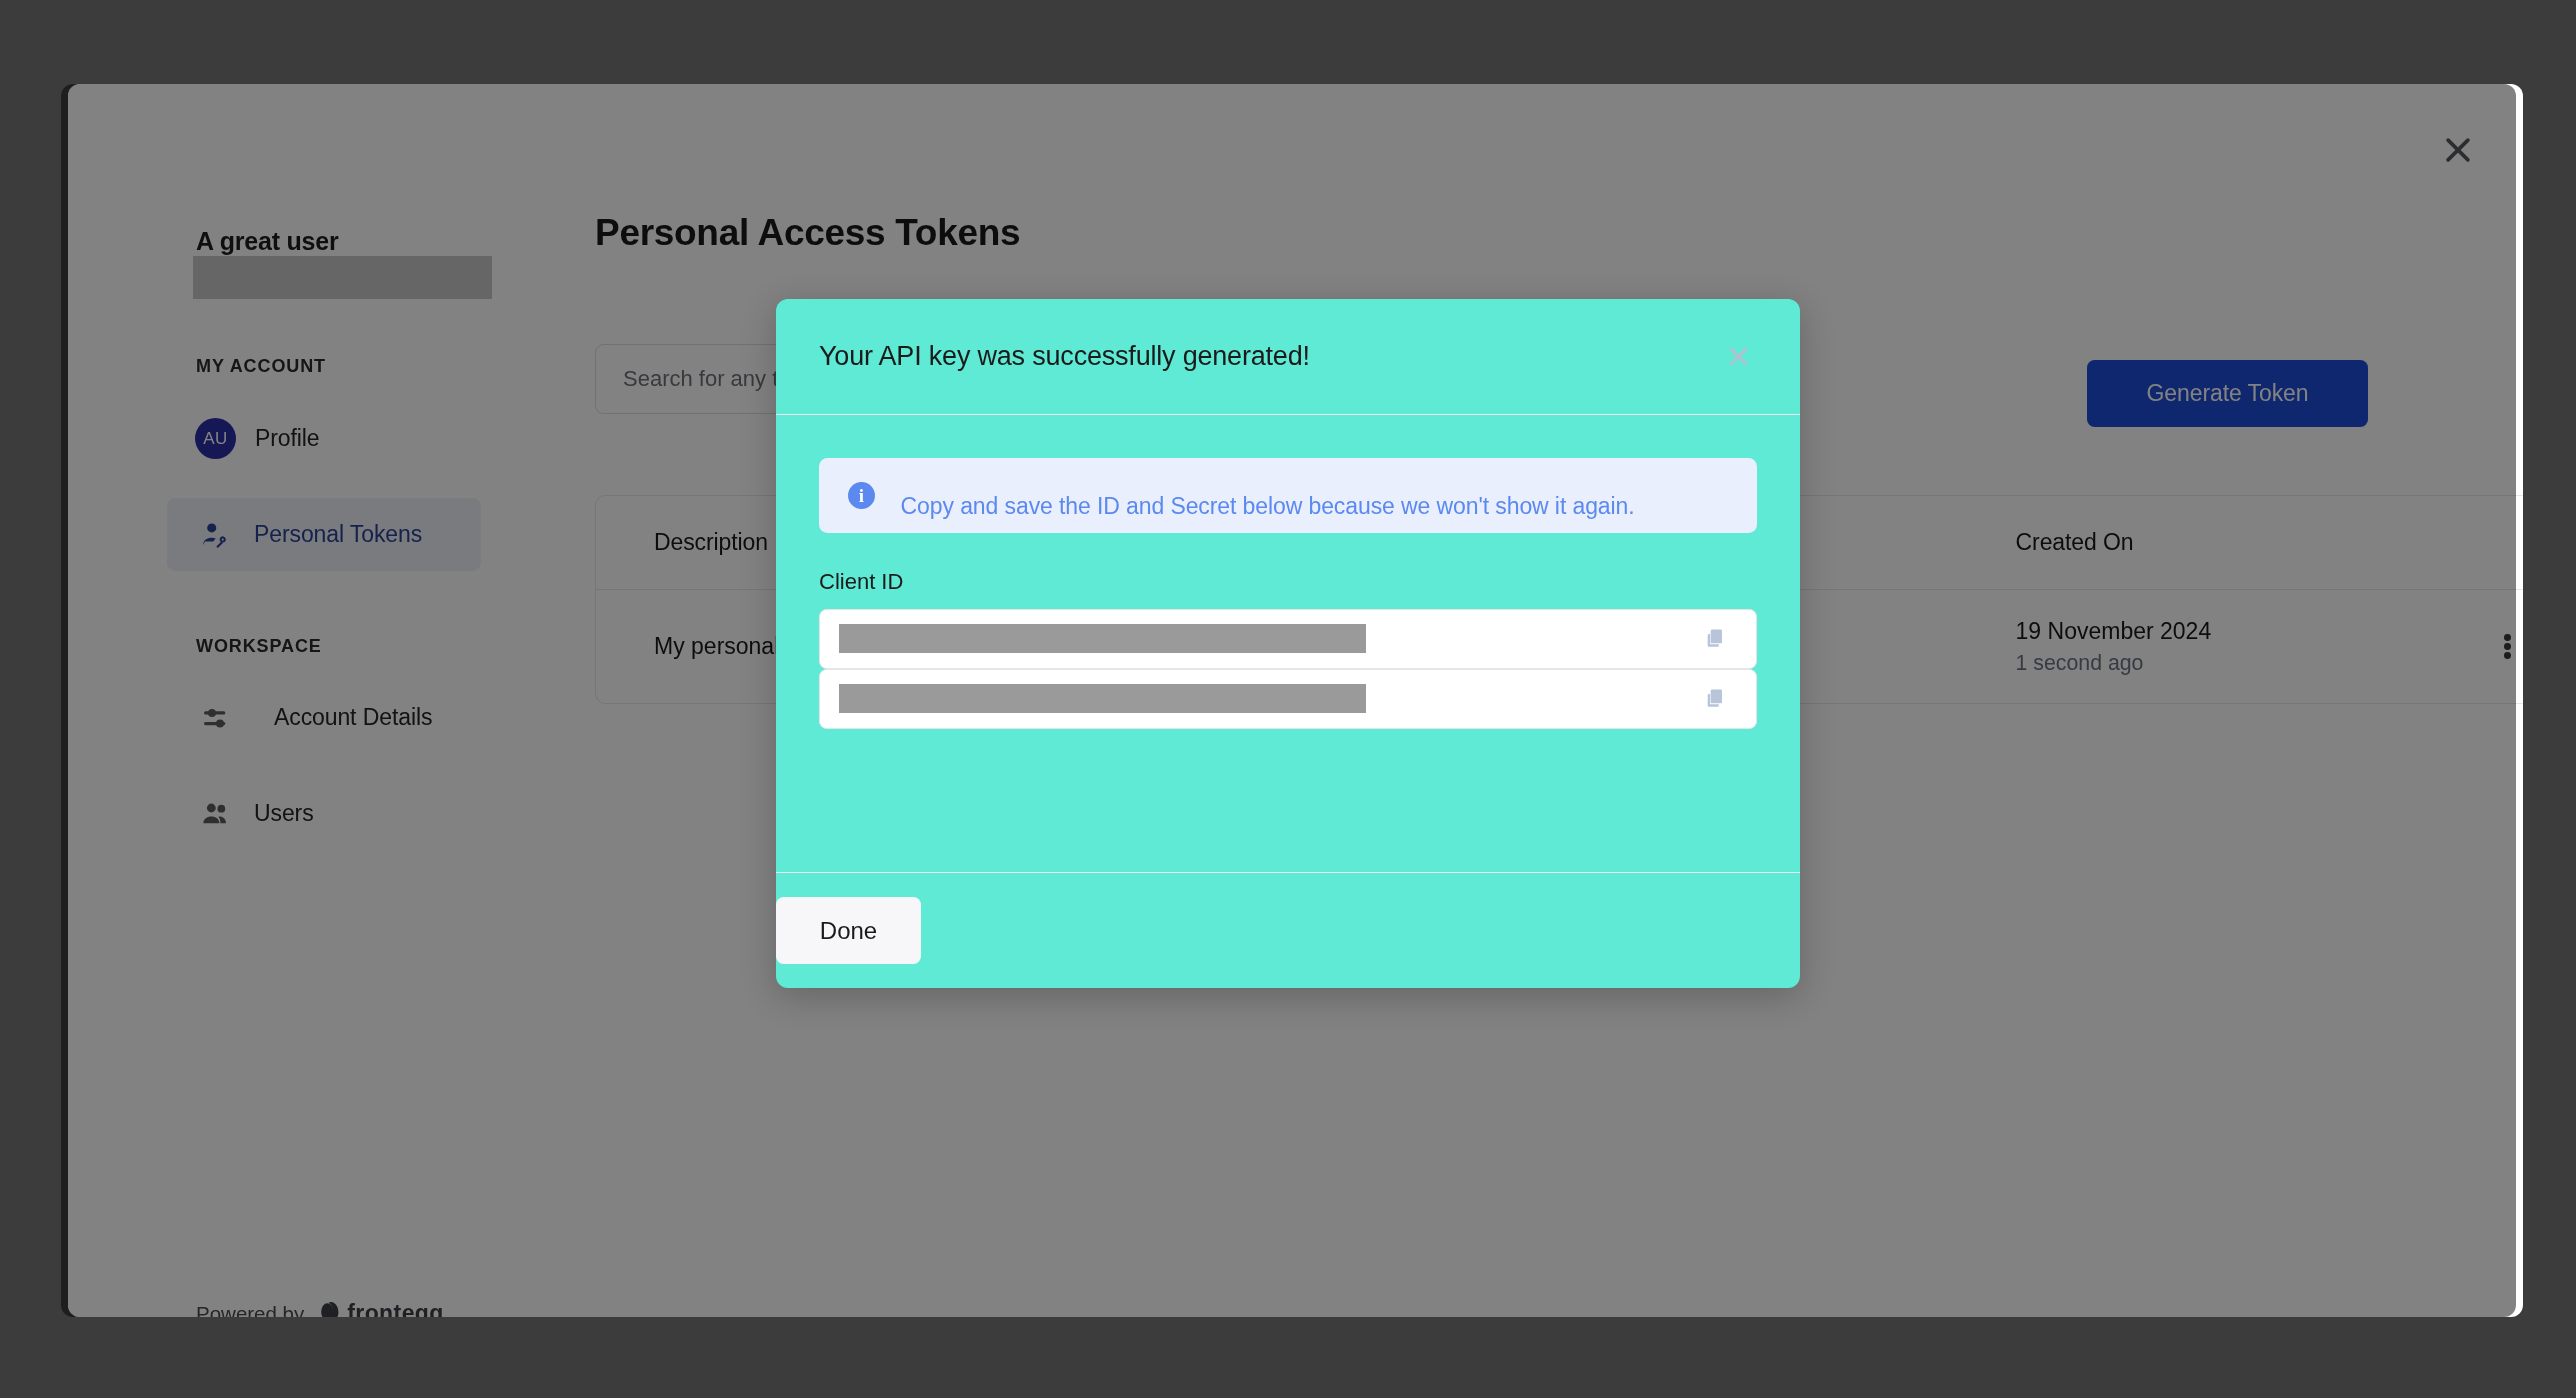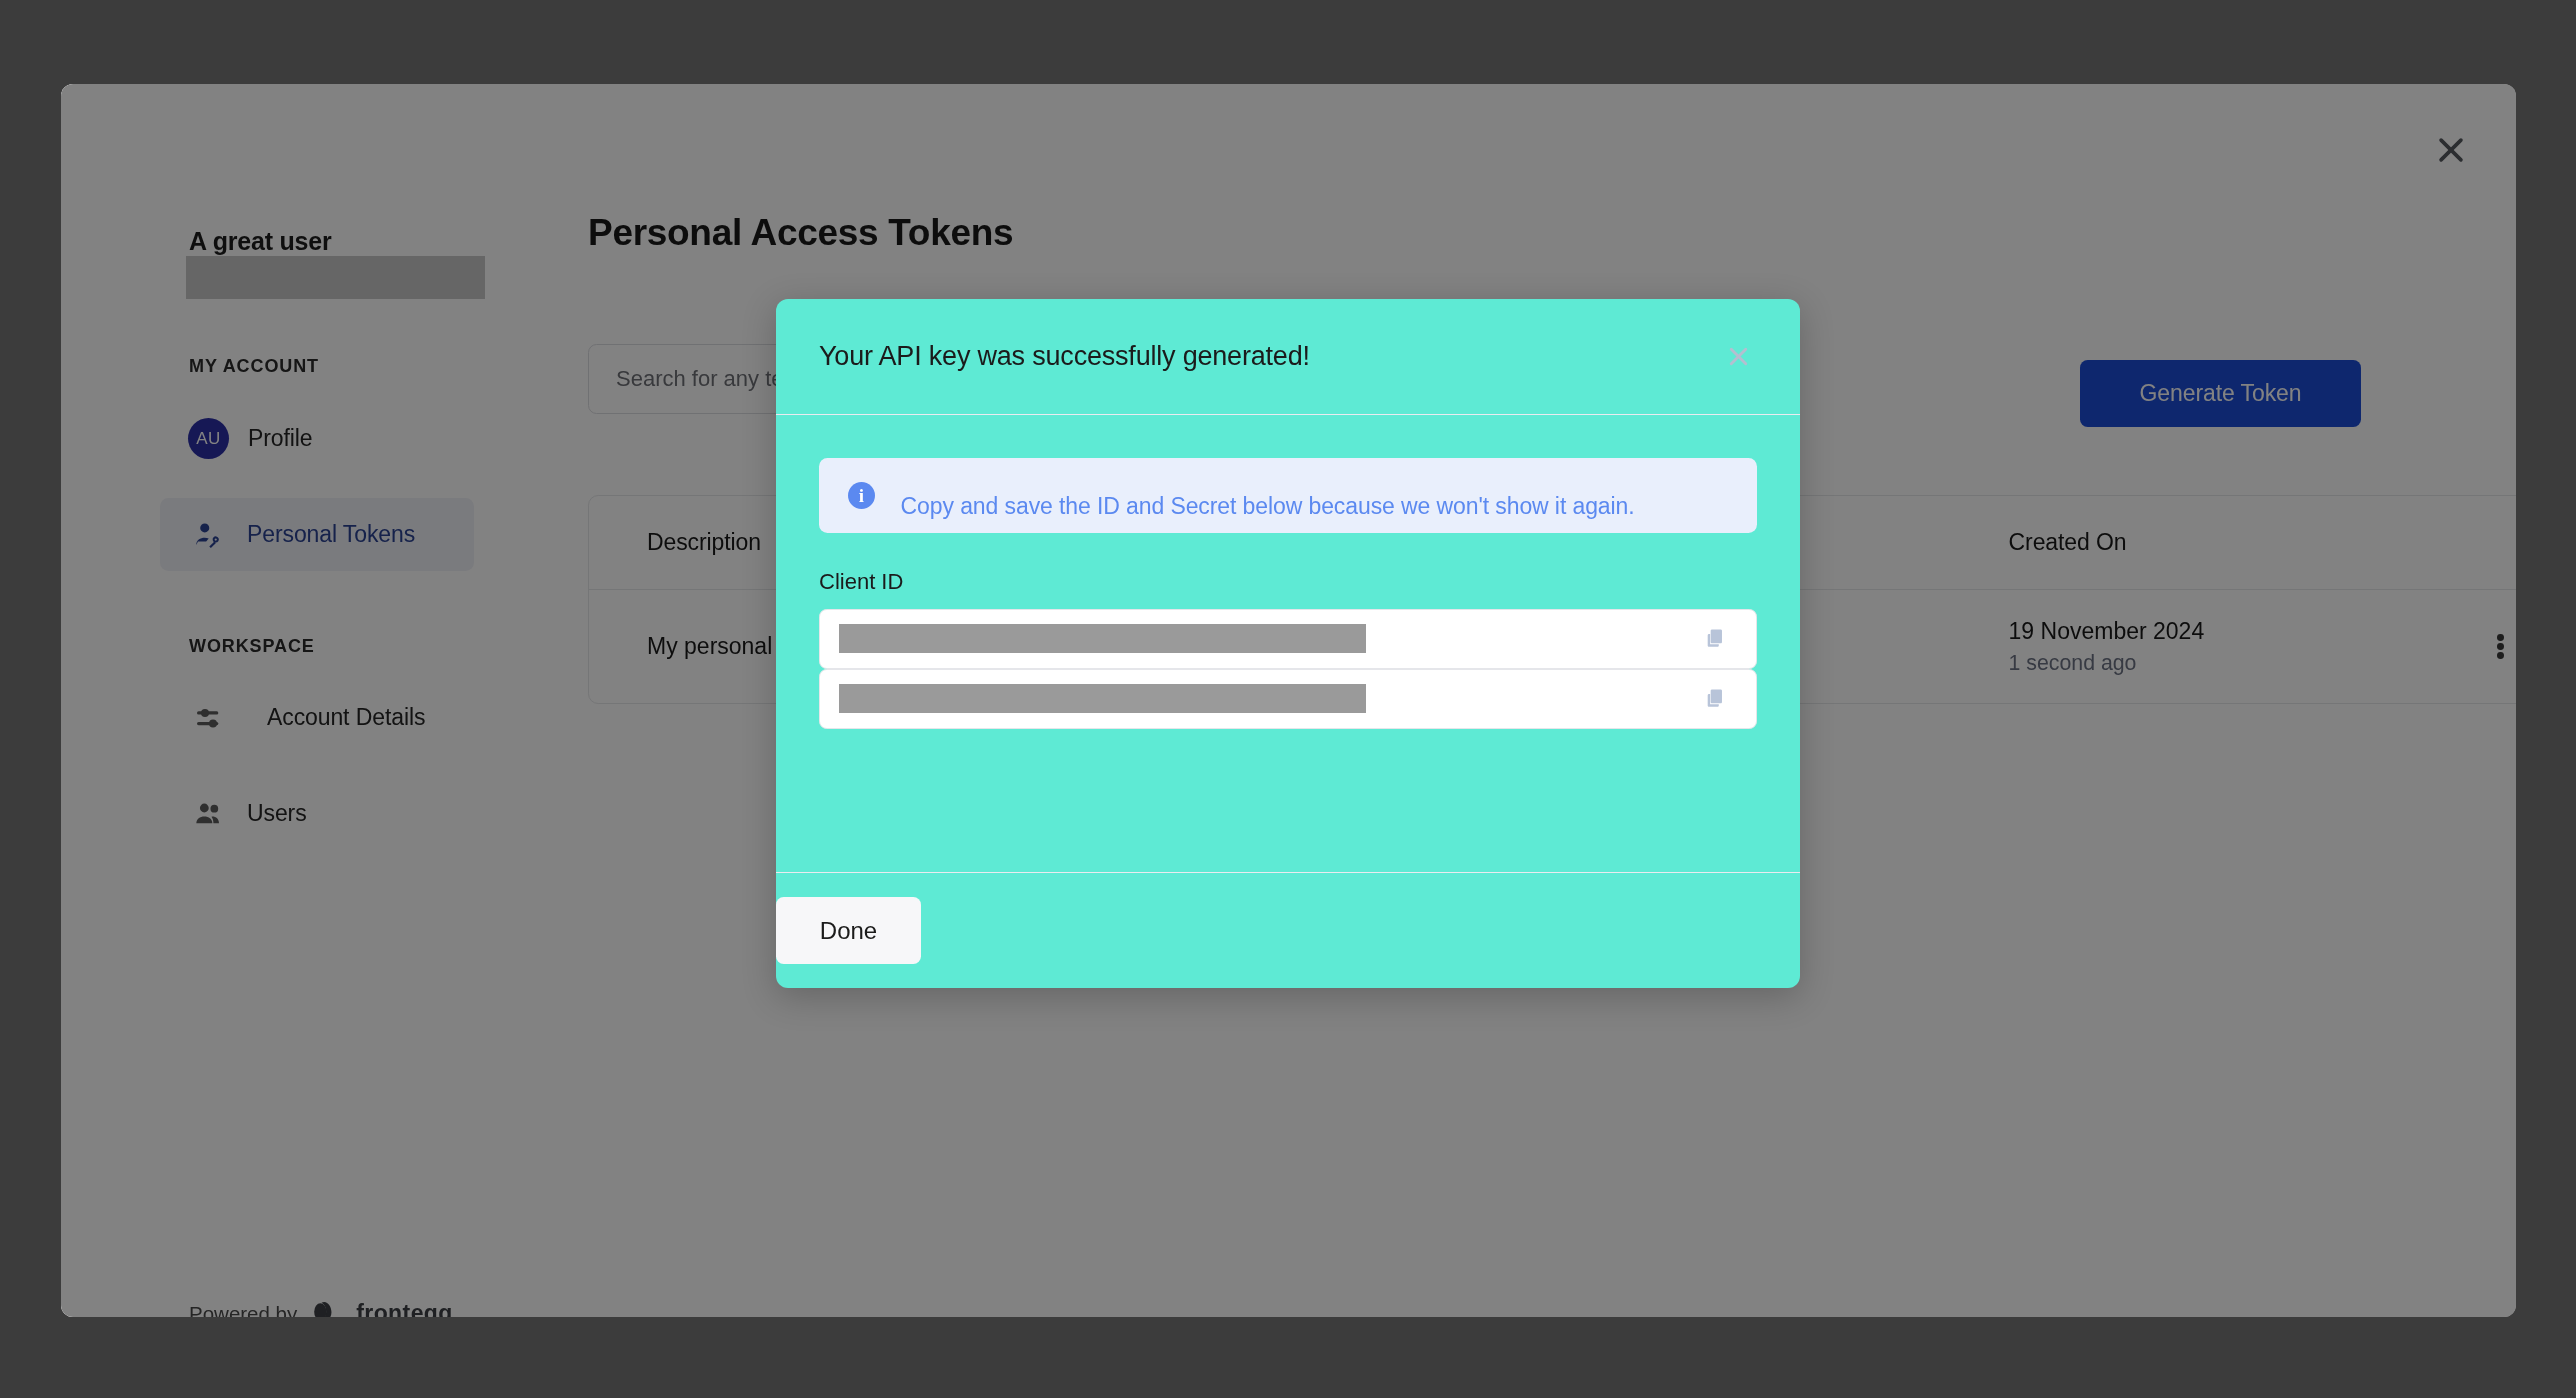--- a/index.html
+++ b/index.html
@@ -6,21 +6,21 @@
   html, body {
     width: 2576px; height: 1399px;
     background: #3c3c3c;
     font-family: "Liberation Sans", sans-serif;
     overflow: hidden;
   }
 
   
   #panel {
     position: absolute;
-    left: 61px; top: 84px;
+    left: 68px; top: 84px;
     width: 2455px; height: 1233px;
     background: #ffffff;
     border-radius: 12px;
     overflow: hidden;
   }
   
   #panel-scrim {
     position: absolute;
     left: 61px; top: 84px;
     width: 2455px; height: 1233px;
@@ -82,21 +82,21 @@
     display: flex; align-items: center; justify-content: center;
     color: #fff; font-size: 17px; font-weight: 500; letter-spacing: 0.4px;
     margin-left: 28px; flex: 0 0 auto;
   }
 
   #powered {
     position: absolute; left: 128px; top: 1215px;
     display: flex; align-items: center; gap: 12px;
   }
   #powered-label { font-size: 20.5px; color: #4a4a4a; }
-  #fe-logo { display: flex; align-items: center; gap: 18px; }
+  #fe-logo { display: flex; align-items: center; gap: 2px; }
   #fe-word { font-size: 23px; font-weight: 700; color: #3d4045; letter-spacing: 0.4px; }
 
   
   #main { position: absolute; left: 467px; top: 0; right: 0; bottom: 0; }
   #page-title {
     position: absolute; left: 60px; top: 128px;
     font-size: 37px; font-weight: 600; color: #1b1b1b; letter-spacing: -0.3px;
   }
   #search-box {
     position: absolute; left: 60px; top: 260px;

